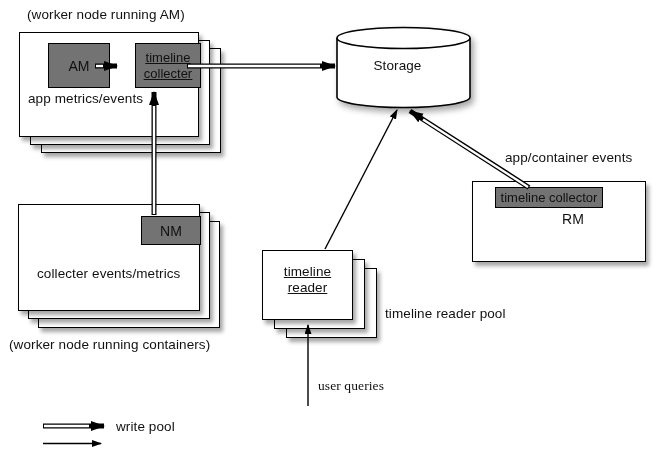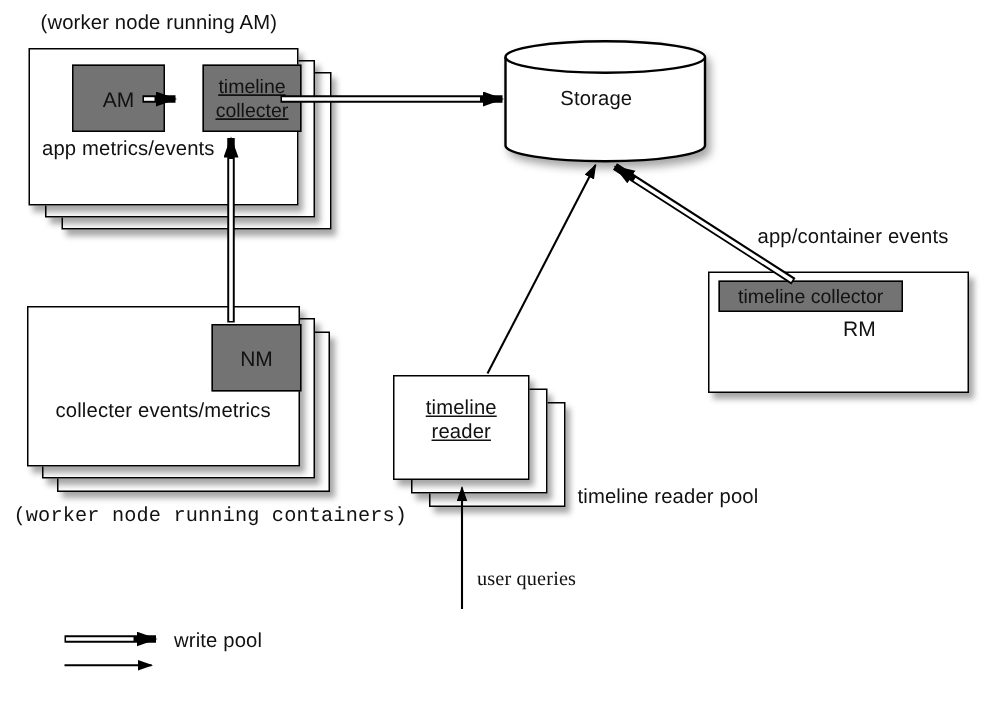--- a/index.html
+++ b/index.html
@@ -47,39 +47,39 @@
   #g1-front { left: 19px; top: 32px; width: 180px; height: 105px; }
   #am-box   { left: 32px;  top: 43px; width: 62px; height: 45px; font-size: 14px; }
   #col1-box { left: 119px; top: 43px; width: 66px; height: 45px; font-size: 13px; }
   #note-am  { left: 27px; top: 7px; }
   #events1  { left: 28px; top: 91px; text-align: right; }
 
   
   #g2-back  { left: 38px; top: 221px; width: 182px; height: 107px; }
   #g2-mid   { left: 28px; top: 212px; width: 182px; height: 107px; }
   #g2-front { left: 18px; top: 204px; width: 182px; height: 107px; }
-  #nm-box   { left: 125px; top: 216px; width: 60px; height: 45px; font-size: 14px; }
+  #nm-box   { left: 125px; top: 216px; width: 60px; height: 29px; font-size: 14px; }
   #events2  { left: 37px; top: 266px; }
-  #note-containers { left: 9px; top: 337px; font-family: Liberation Mono, monospace; }
+  #note-containers { left: 9px; top: 337px; }
 
   
   #storage-lbl { left: 337px; top: 58px; width: 121px; text-align: center; }
 
   
   #rm-box    { left: 472px; top: 181px; width: 174px; height: 81px; box-shadow: 3px 4px 4px rgba(0,0,0,0.35); z-index: 2; position: absolute; background:#fff; border:1.5px solid #000; }
-  #rm-col    { left: 463px; top: 187px; width: 123px; height: 21px; font-size: 13px; }
+  #rm-col    { left: 479px; top: 187px; width: 108px; height: 21px; font-size: 13px; }
   #rm-lbl    { left: 472px; top: 211px; width: 202px; text-align: center; font-size: 14px; }
   #rm-events { left: 505px; top: 150px; }
 
   
   #rd-back  { left: 286px; top: 268px; width: 91px; height: 70px; }
   #rd-mid   { left: 274px; top: 259px; width: 91px; height: 70px; }
   #rd-front { left: 262px; top: 250px; width: 91px; height: 70px; }
   #reader-lbl { left: 262px; top: 264px; width: 91px; text-align: center; }
-  #pool-lbl   { left: 385px; top: 323px; }
+  #pool-lbl   { left: 385px; top: 306px; }
   #queries-lbl{ left: 318px; top: 378px; font-family: Liberation Serif, serif; }
 
   
   #legend-write-lbl { left: 116px; top: 419px; }
   #legend-read-lbl  { left: 119px; top: 437px; margin-top: 43px; }
 </style>
 </head>
 <body>
 
 <div class="canvas">

